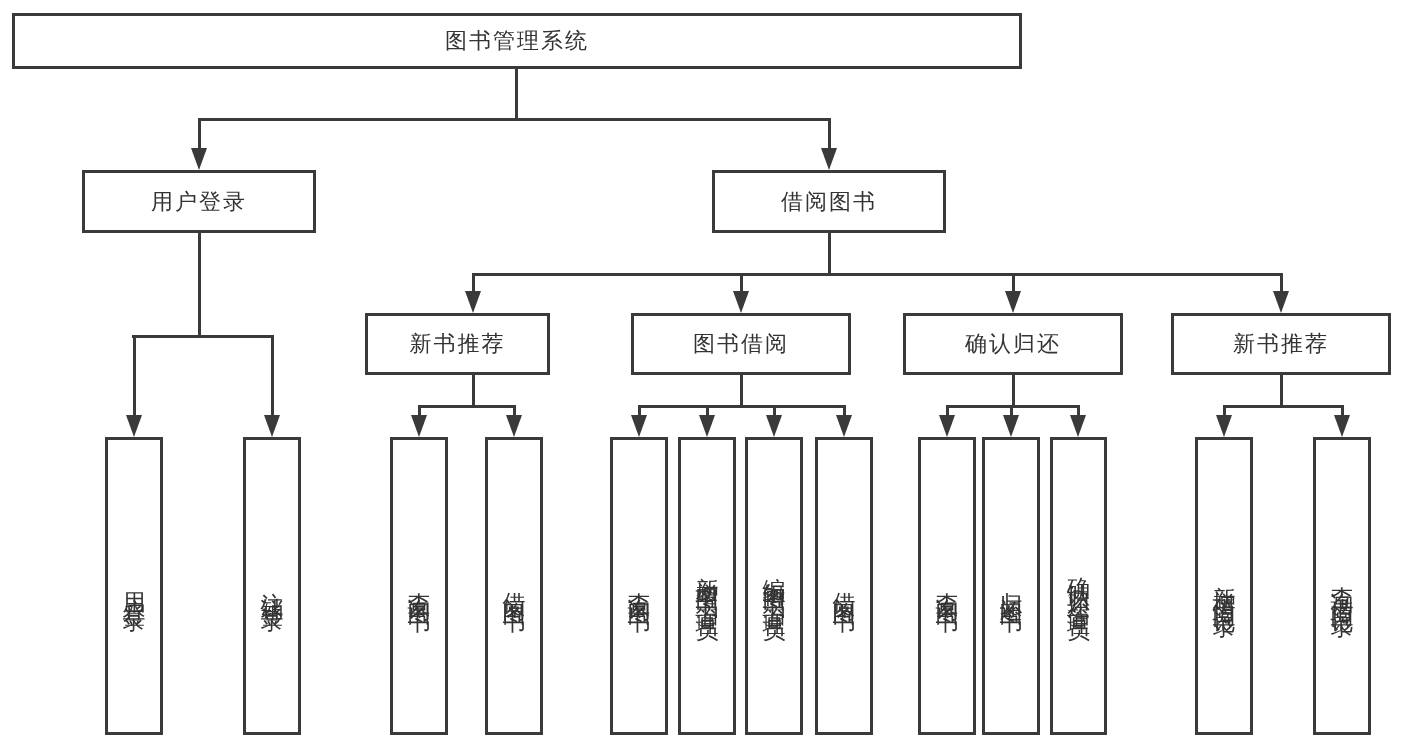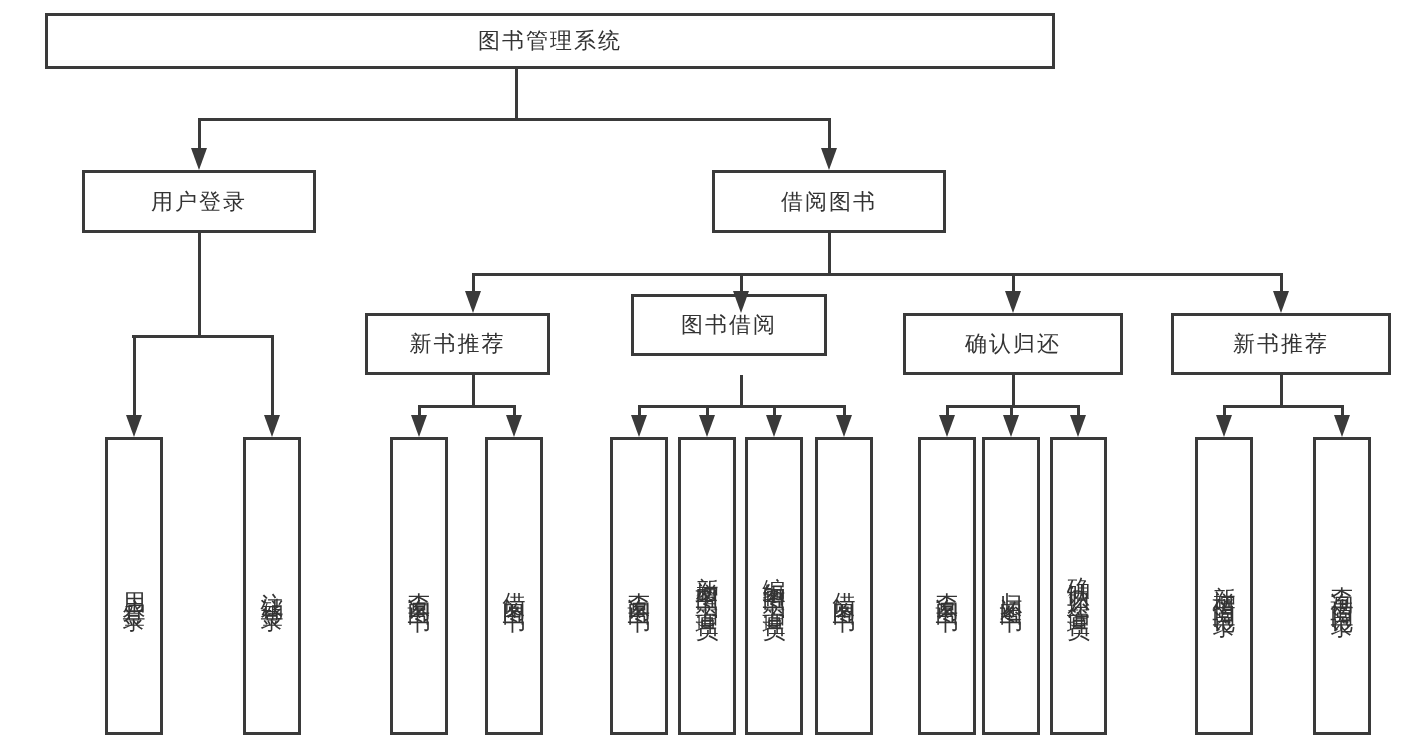--- a/index.html
+++ b/index.html
@@ -63,37 +63,37 @@
     color:var(--watermark);
     letter-spacing:1px;
     white-space:nowrap;
   }
 </style>
 </head>
 <body>
 
 <div class="canvas">
 
-  <div class="box" style="left:12px;top:13px;width:1010px;height:56px;margin-left:33px;">
+  <div class="box" style="left:12px;top:13px;width:1010px;height:56px;">
     <span>图书管理系统</span>
   </div>
 
   <div class="box" style="left:82px;top:170px;width:234px;height:63px;">
     <span>用户登录</span>
   </div>
 
   <div class="box" style="left:712px;top:170px;width:234px;height:63px;">
     <span>借阅图书</span>
   </div>
 
   <div class="box" style="left:365px;top:313px;width:185px;height:62px;">
     <span>新书推荐</span>
   </div>
 
-  <div class="box" style="left:631px;top:294px;width:196px;height:62px;">
+  <div class="box" style="left:631px;top:313px;width:220px;height:62px;">
     <span>图书借阅</span>
   </div>
 
   <div class="box" style="left:903px;top:313px;width:220px;height:62px;">
     <span>确认归还</span>
   </div>
 
   <div class="box" style="left:1171px;top:313px;width:220px;height:62px;">
     <span>新书推荐</span>
   </div>

